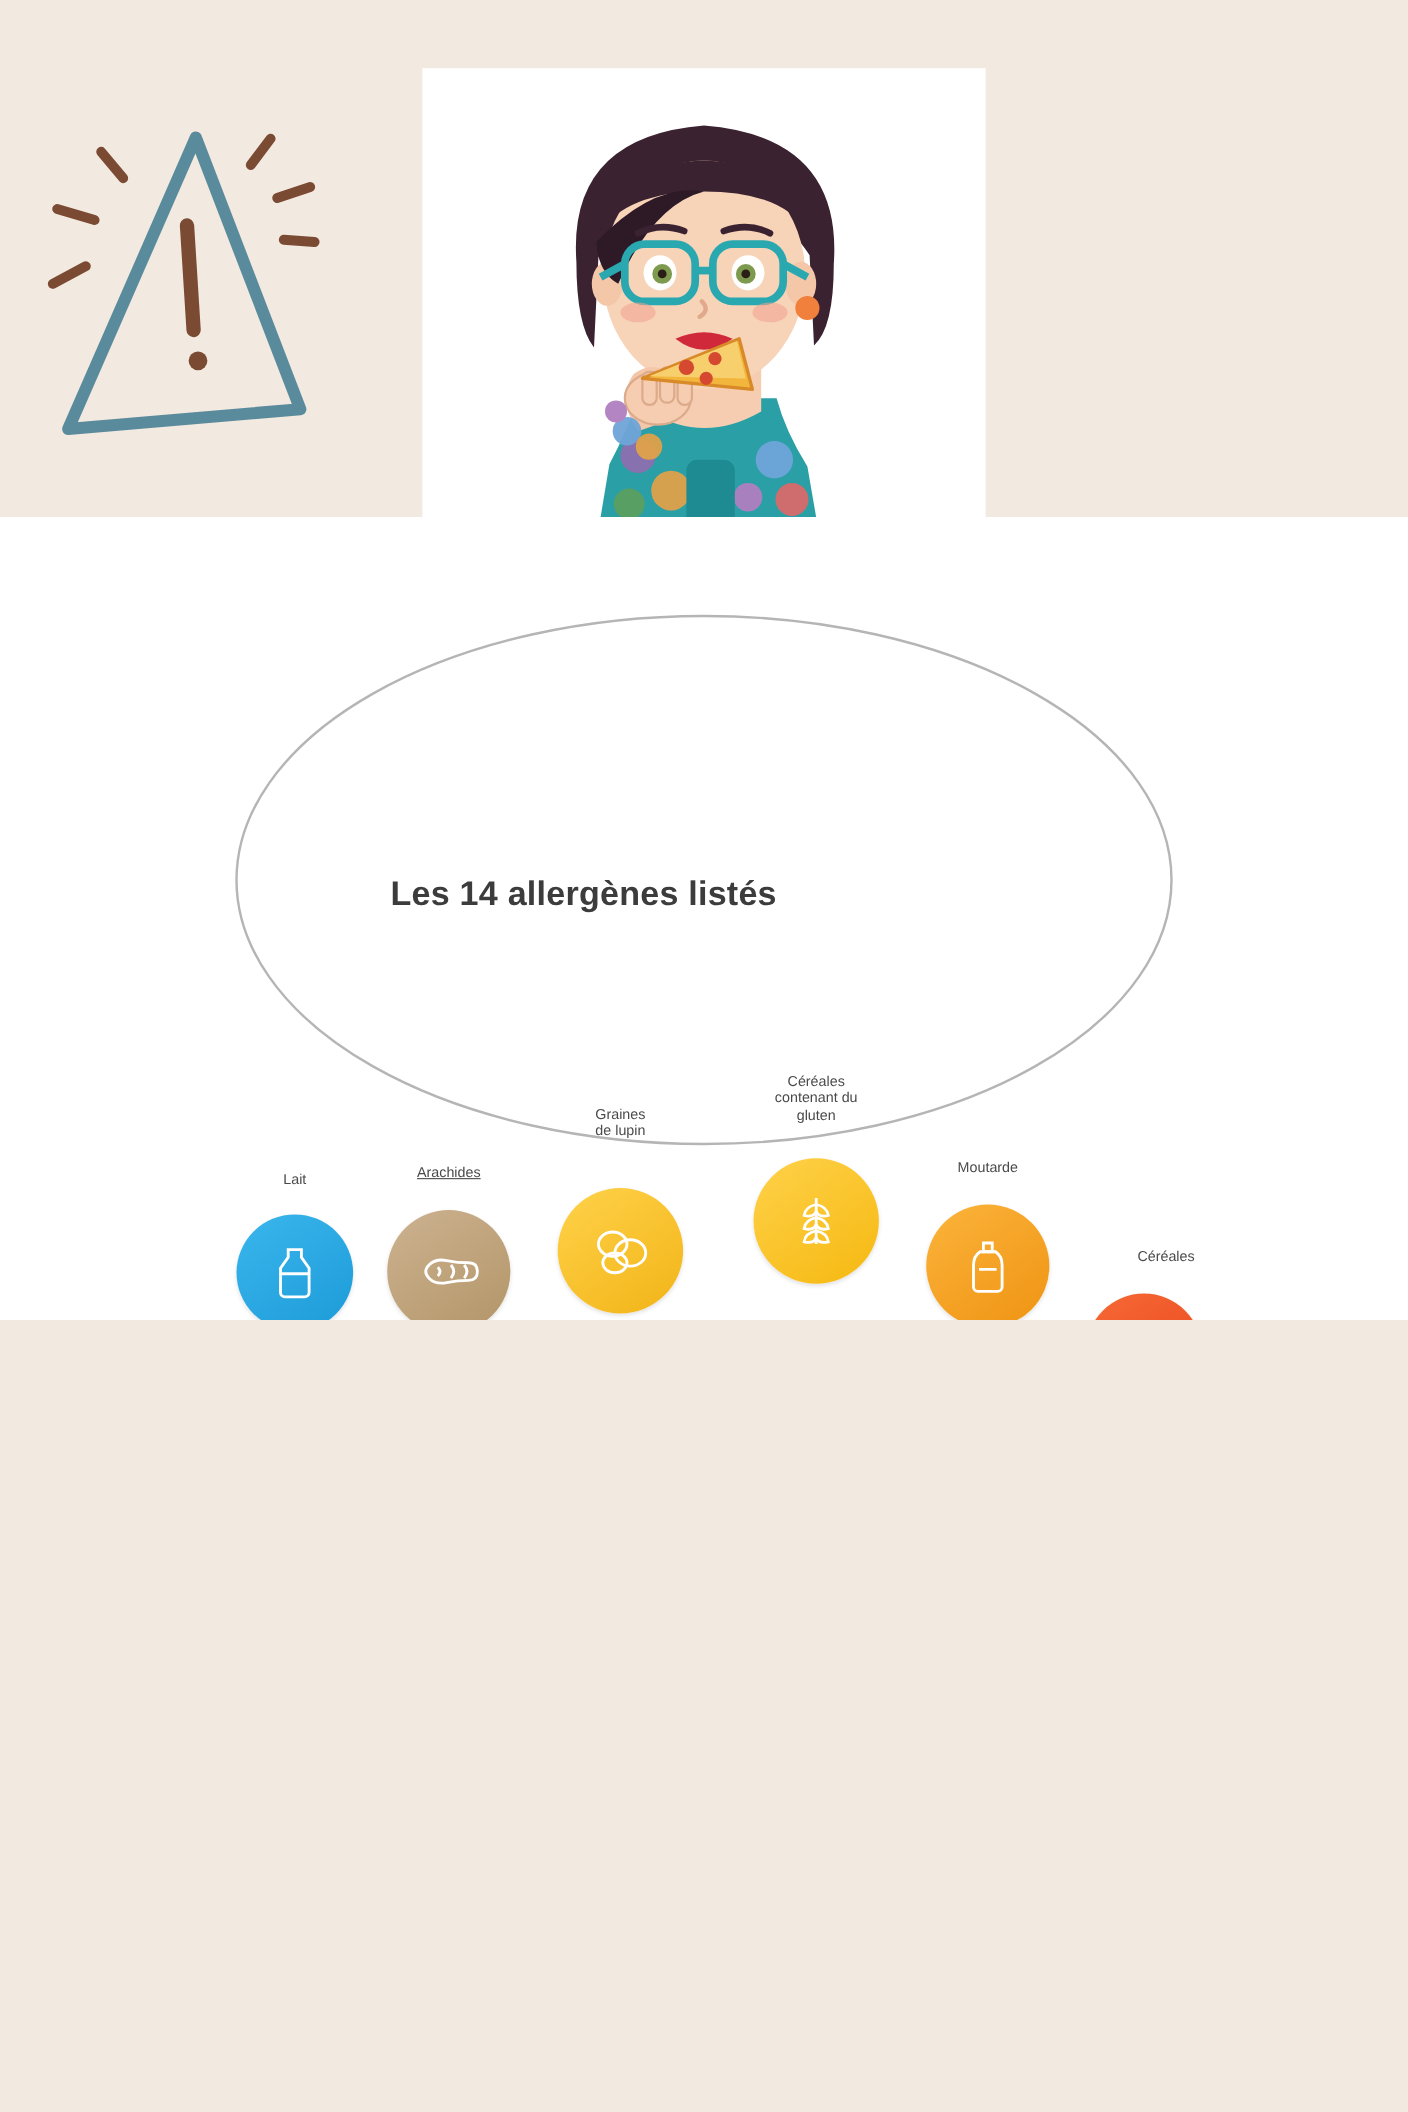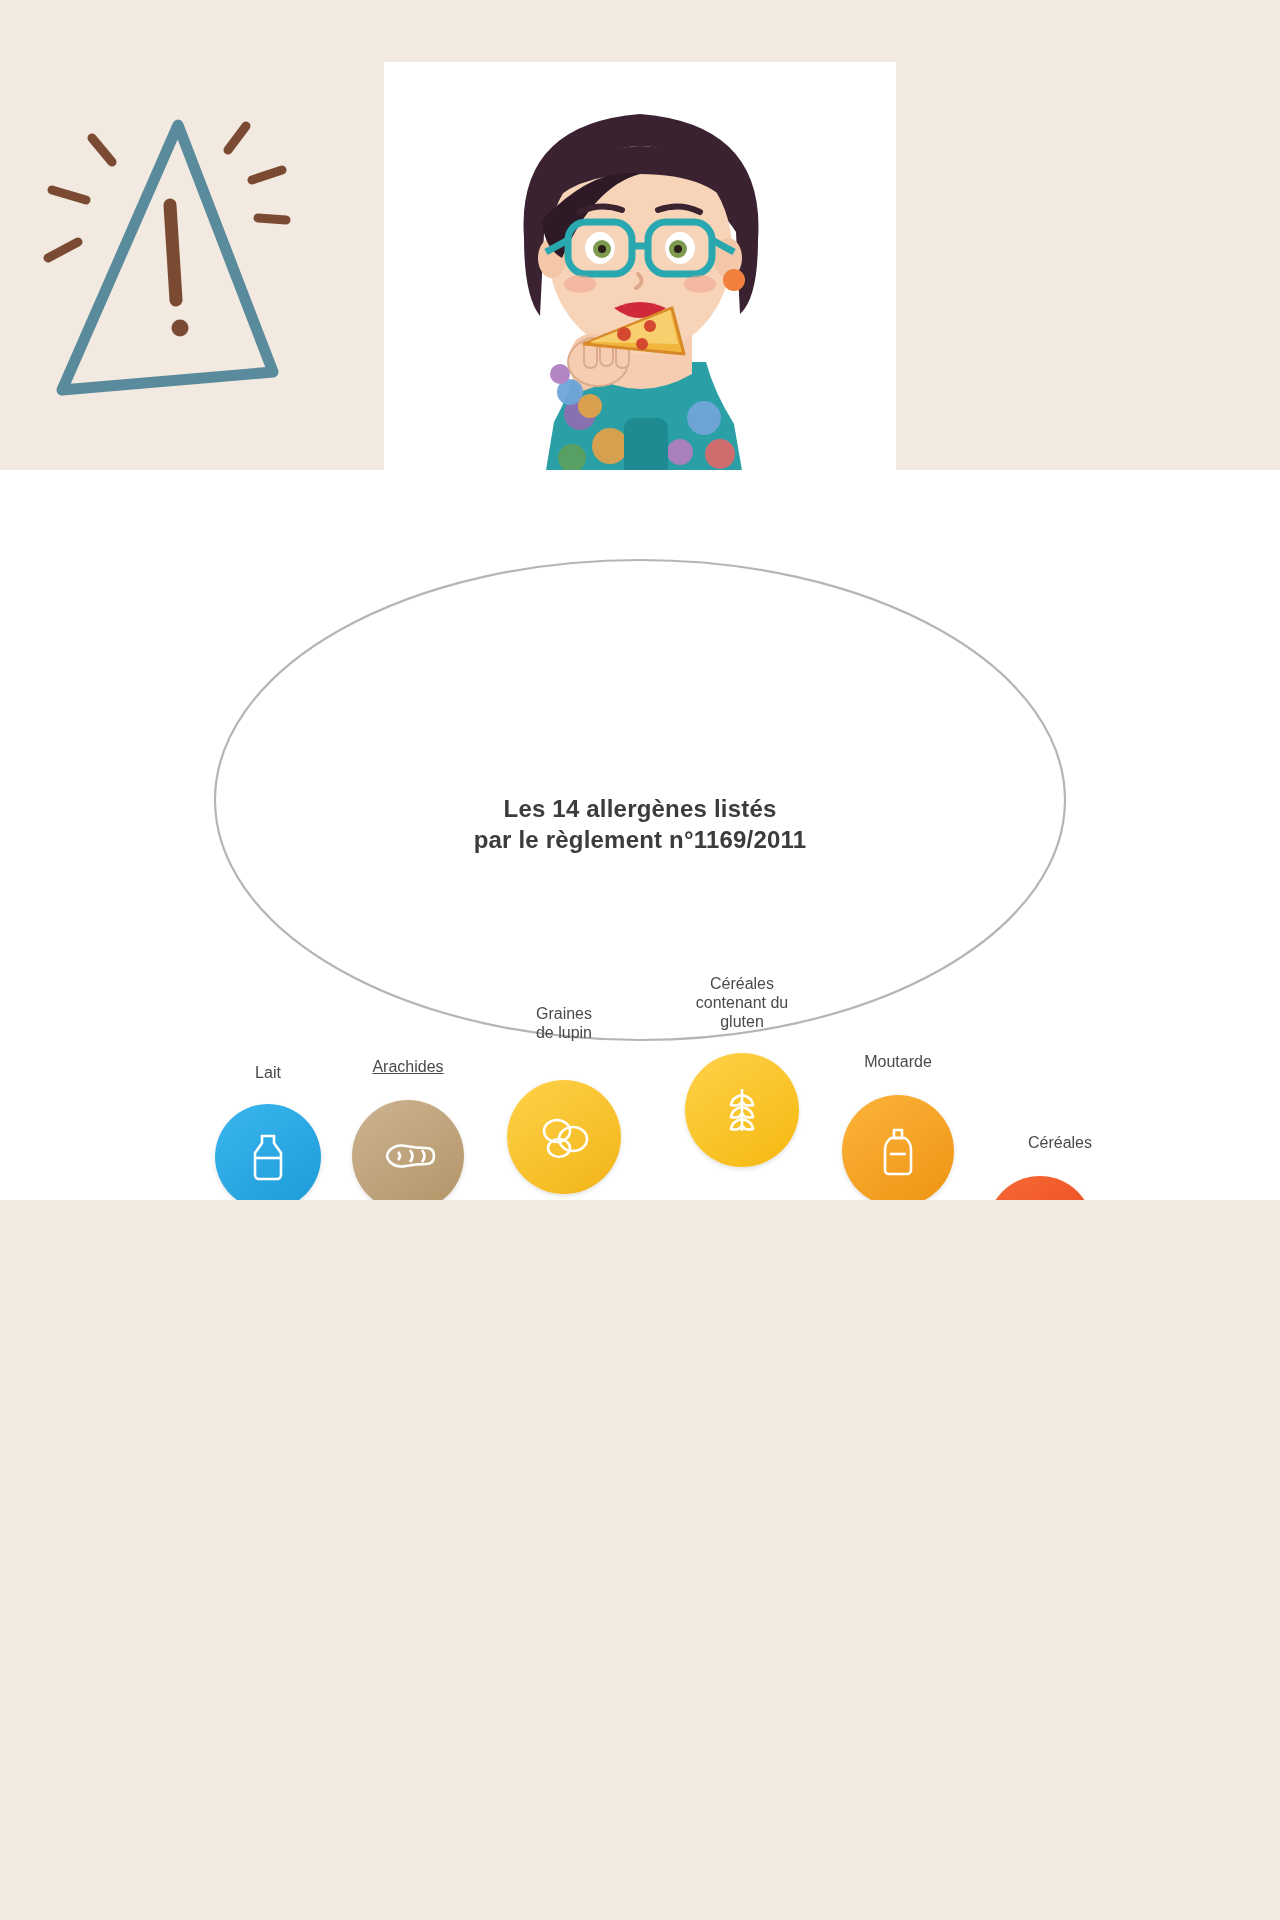--- a/index.html
+++ b/index.html
@@ -52,23 +52,23 @@
     background: #ffffff;
   }
   .info-panel svg { display: block; }
 
   
   .center-title {
     position: absolute;
     left: 355px;
     top: 793px;
     width: 570px;
-    text-align: center;
+    text-align: left;
     color: #3c3c3c;
-    font-size: 24px;
+    font-size: 31px;
     font-weight: bold;
     line-height: 1.30;
     letter-spacing: 0.2px;
   }
 
   
   .bottom-band {
     position: absolute;
     left: 0; top: 1200px;
     width: 1280px; height: 720px;
@@ -85,21 +85,21 @@
     border-radius: 50%;
     box-shadow: 0 2px 4px rgba(0,0,0,0.12);
     display: flex;
     align-items: center;
     justify-content: center;
   }
   .bubble svg { display: block; }
   .node-label {
     position: absolute;
     color: #4a4a4a;
-    font-size: 16px;
+    font-size: 13px;
     line-height: 1.18;
     white-space: pre-line;
     text-align: center;
   }
 </style>
 </head>
 <body>
 
 <div id="stage">
 
@@ -370,17 +370,16 @@
       </div>
       <div class="node-label" style="left:-190px; top:-442px; width:150px;">Graines
 de
 sésame</div>
     </div>
 
   </div>
 
   <div class="center-title">
     <div>Les 14 allergènes listés</div>
-    <div>par le règlement n°1169/2011</div>
   </div>
 
   <div class="bottom-band"></div>
 </div>
 
 </body></html>

